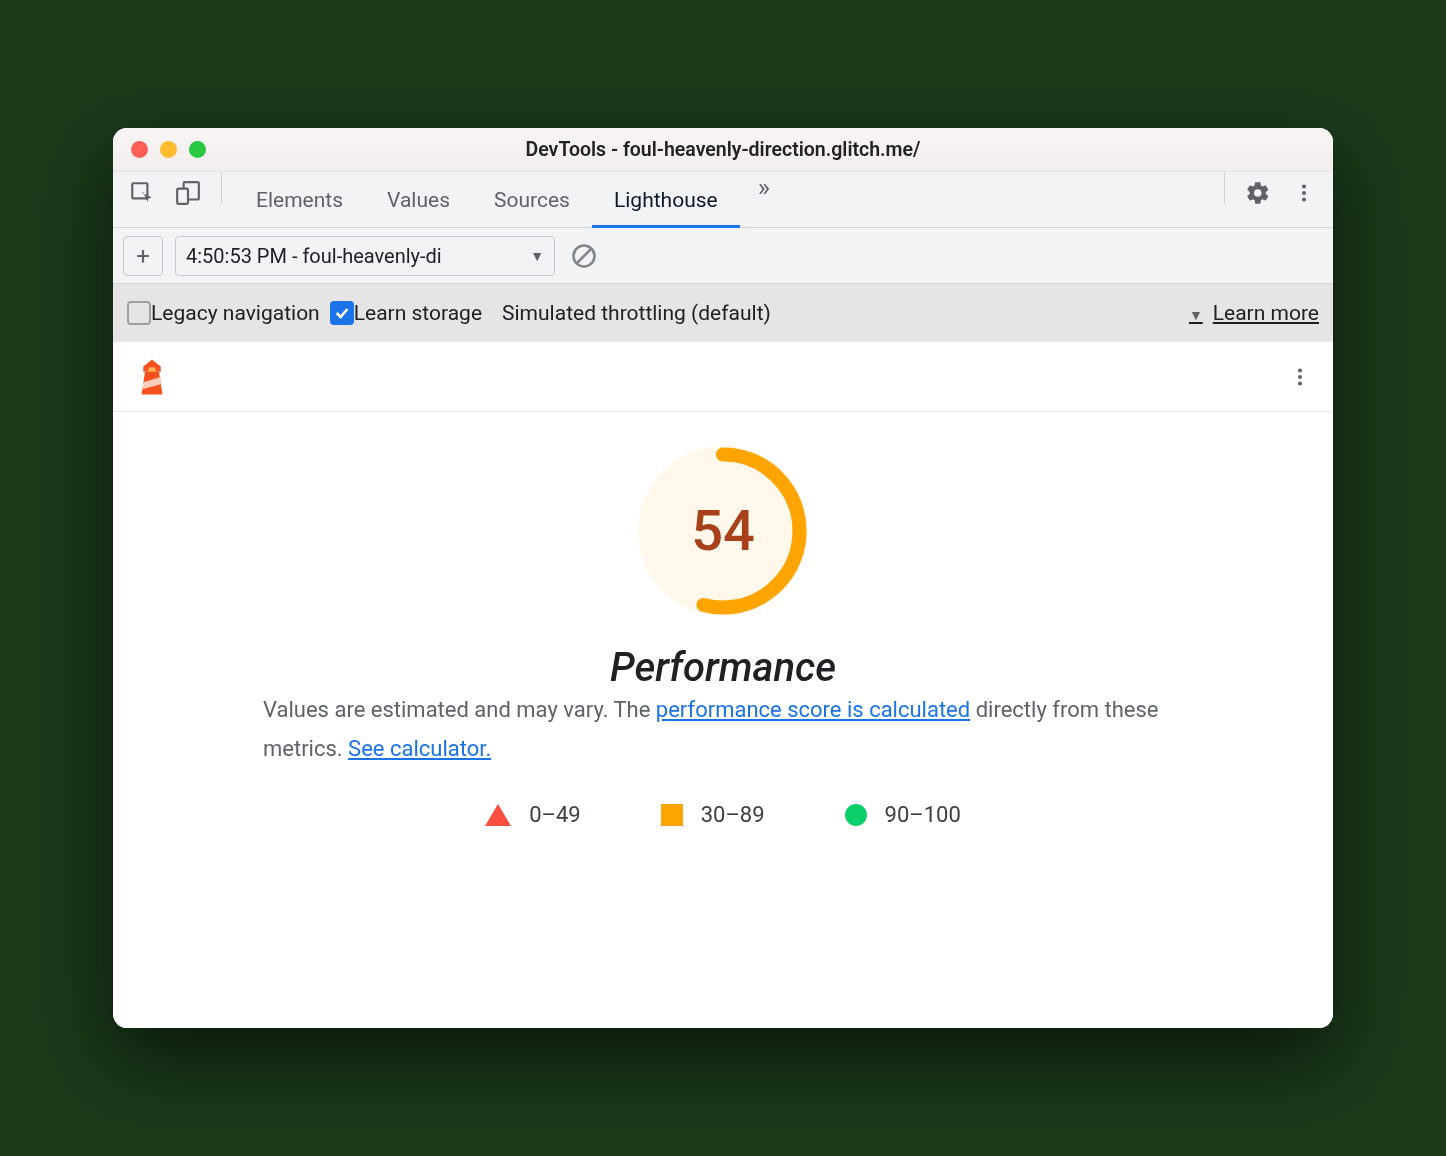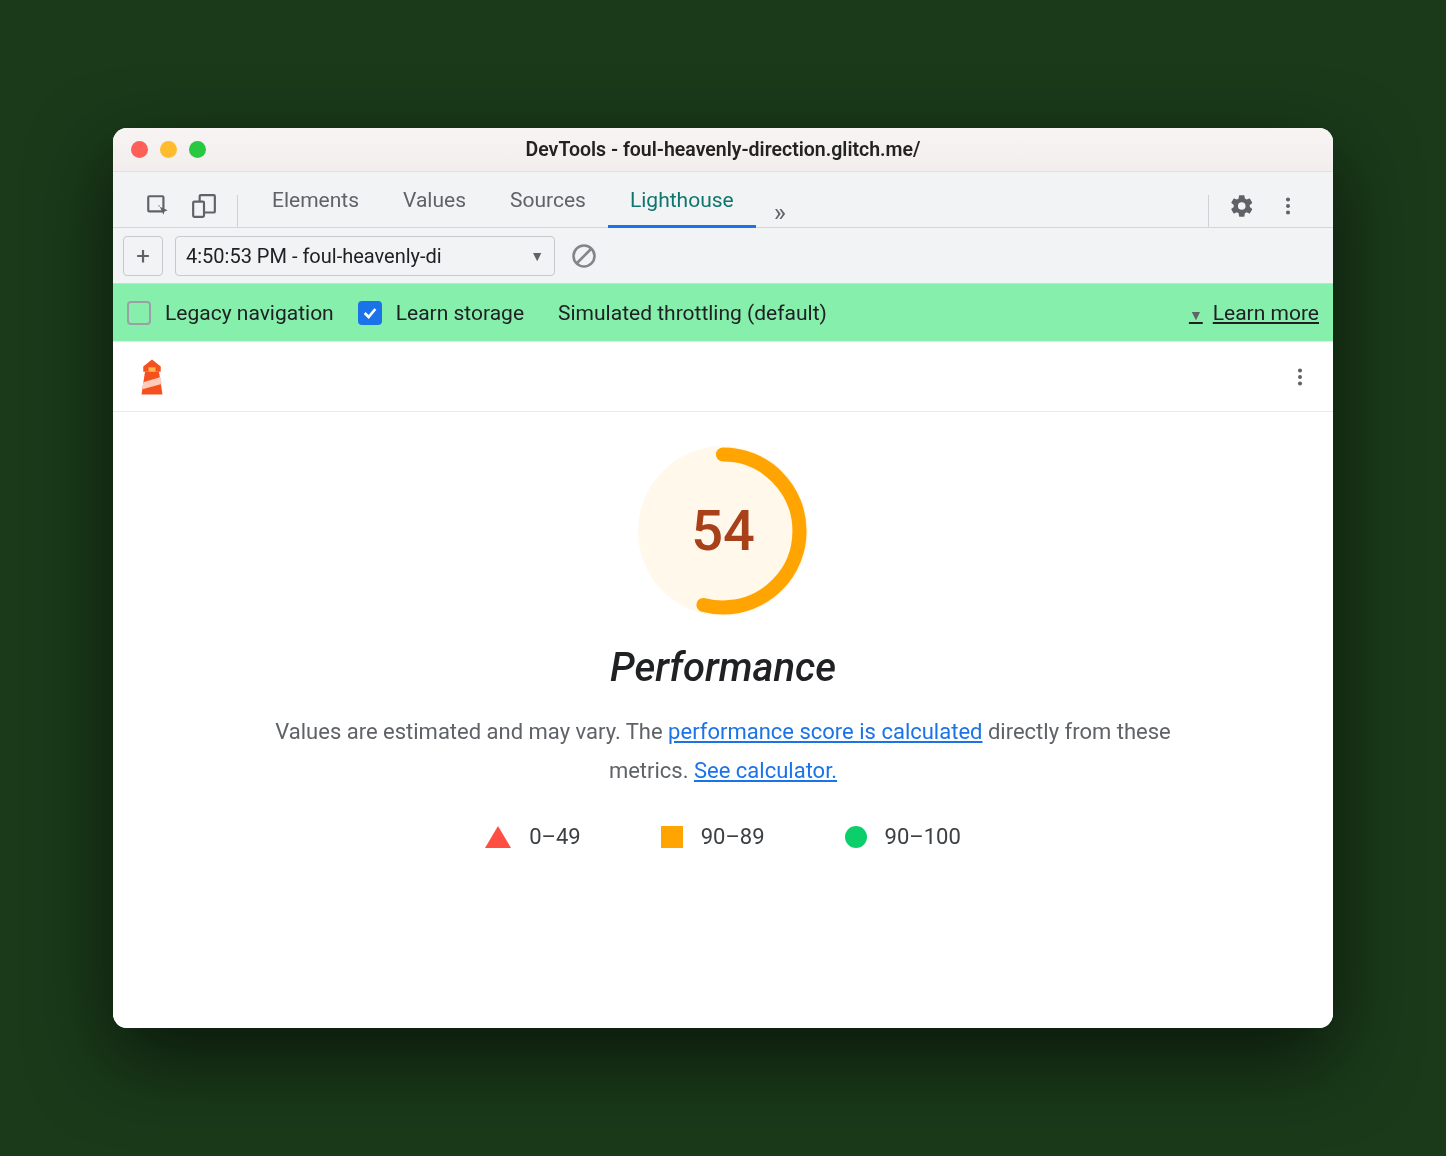--- a/index.html
+++ b/index.html
@@ -43,22 +43,22 @@
     font-size: 19.5px;
     font-weight: 600;
     color: #222;
     pointer-events: none;
   }
   .toolbar {
     height: 56px;
     background: #f1f3f4;
     border-bottom: 1px solid #d4d6d8;
     display: flex;
-    align-items: flex-end;
-    padding: 0 24px;
+    align-items: flex-start;
+    padding: 0 8px;
     gap: 4px;
   }
   .tool-icon {
     width: 42px; height: 42px;
     display: flex; align-items: center; justify-content: center;
     color: #5f6368;
     cursor: pointer;
   }
   .tool-sep {
     width: 1px; height: 32px;
@@ -68,21 +68,21 @@
   .tabs { display: flex; align-items: stretch; height: 100%; gap: 0; }
   .tab {
     display: flex; align-items: center;
     padding: 0 22px;
     font-size: 21px;
     color: #5f6368;
     cursor: pointer;
     position: relative;
   }
   .tab.active {
-    color: #0f766e;
+    color: #0f172a;
   }
   .tab.active::after {
     content: "";
     position: absolute;
     left: 0; right: 0; bottom: -1px;
     height: 3px;
     background: #1a73e8;
   }
   .more-tabs {
     display: flex; align-items: center;
@@ -130,26 +130,25 @@
   .report-select span:first-child { white-space: nowrap; overflow: hidden; text-overflow: clip; }
   .caret { font-size: 14px; color: #5f6368; margin-left: 6px; }
   .cancel-icon {
     width: 34px; height: 34px;
     display: flex; align-items: center; justify-content: center;
     color: #80868b;
     cursor: pointer;
   }
   .optrow {
     height: 58px;
-    background: #86efac;
+    background: #e5e5e5;
     border-bottom: 1px solid #e8eaed;
     display: flex;
     align-items: center;
     padding: 0 14px;
-    gap: 14px;
     font-size: 21px;
     color: #202124;
   }
   .checkbox {
     width: 24px; height: 24px;
     border: 2px solid #9aa0a6;
     border-radius: 4px;
     display: inline-flex; align-items: center; justify-content: center;
     cursor: pointer;
   }
@@ -215,24 +214,23 @@
     position: absolute; inset: 0;
   }
   .perf-title {
     margin-top: 28px;
     font-size: 40px;
     font-weight: 500;
     color: #202124;
     font-style: italic;
   }
   .perf-desc {
-    margin-top: 22px;
     font-size: 22px;
     color: #5f6368;
-    text-align: center;
+    text-align: left;
     line-height: 1.75;
     max-width: 920px;
   }
   .perf-desc a {
     color: #1a73e8;
     text-decoration: underline;
     cursor: pointer;
   }
   .legend {
     margin-top: 34px;
@@ -370,21 +368,21 @@
     <div class="perf-desc">
       <span>Values are estimated and may vary. The </span><a>performance score is calculated</a><span> directly from these metrics. </span><a>See calculator.</a>
     </div>
     <div class="legend">
       <div class="legend-item">
         <div class="shape-tri"></div>
         <span>0–49</span>
       </div>
       <div class="legend-item">
         <div class="shape-sq"></div>
-        <span>90–89</span>
+        <span>30–89</span>
       </div>
       <div class="legend-item">
         <div class="shape-circ"></div>
         <span>90–100</span>
       </div>
     </div>
   </div>
 
 </div>
 

